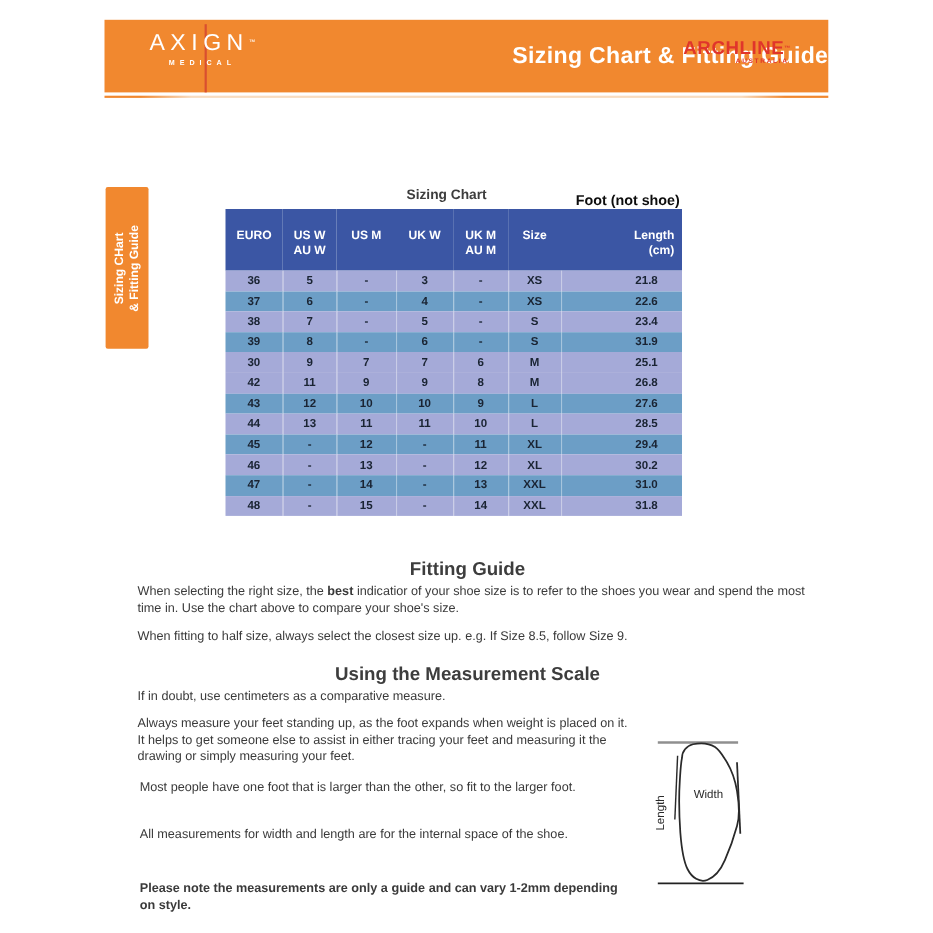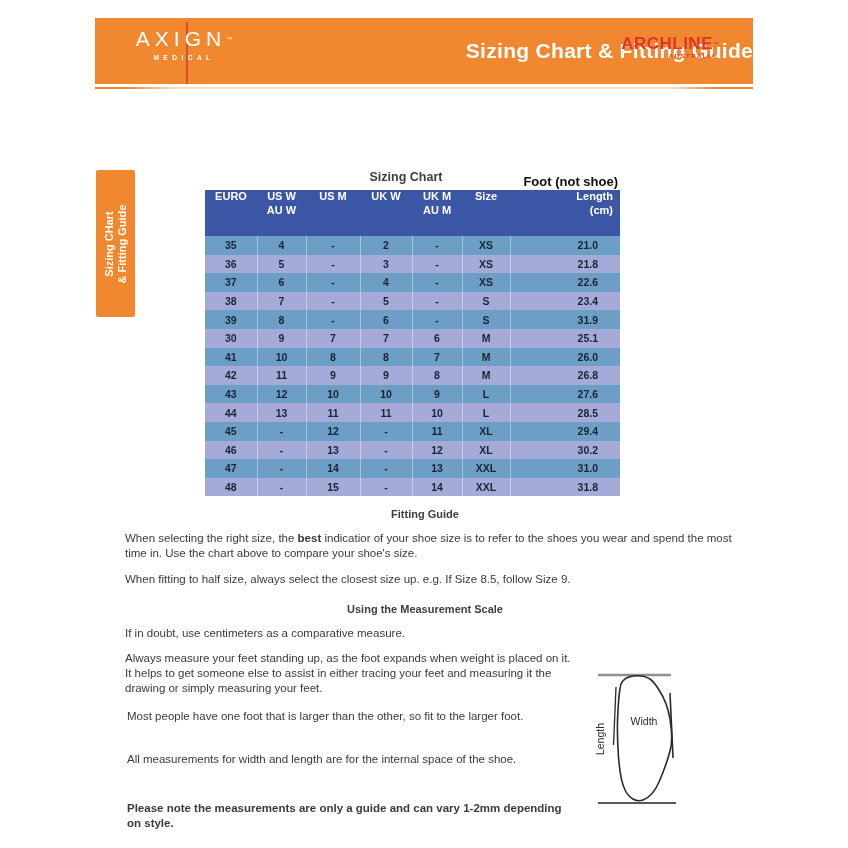--- a/index.html
+++ b/index.html
@@ -36,32 +36,32 @@
                  font-size:12.5px; font-weight:bold; color:#3D3D3D; }
   .foot-label { position:absolute; left:462px; top:174px; width:156px; text-align:right;
                 font-size:13px; font-weight:bold; color:#0D0D0D; }
   table.size-table { position:absolute; left:205px; top:190px; width:415px;
                      border-collapse:collapse; table-layout:fixed; }
   table.size-table col.c1{width:52px} table.size-table col.c2{width:49px}
   table.size-table col.c3{width:54px} table.size-table col.c4{width:52px}
   table.size-table col.c5{width:50px} table.size-table col.c6{width:48px}
   table.size-table col.c7{width:110px}
   table.size-table th { background:#3B56A4; color:#ffffff; font-size:11px; font-weight:bold;
-                        height:46px; text-align:center; vertical-align:top; padding-top:0; line-height:13.5px; }
+                        height:56px; text-align:center; vertical-align:top; padding-top:18px; line-height:13.5px; }
   table.size-table th.col-last { text-align:right; padding-right:7px; }
   table.size-table td { height:18.6px; text-align:center; font-size:10.5px; font-weight:bold;
                         color:#1A2433; }
   table.size-table td.col-last { text-align:right; padding-right:22px; }
   table.size-table tbody td + td { border-left:1px solid rgba(255,255,255,0.40); }
   tr.row-dark td { background:#6C9EC6; }
   tr.row-light td { background:#A5AAD8;text-align:center; }
 
   
   .h-center { position:absolute; left:114px; width:622px; text-align:center;
-              font-size:11px; font-weight:bold; color:#3D3D3D; }
+              font-size:17px; font-weight:bold; color:#3D3D3D; }
   .para { position:absolute; font-size:11.5px; color:#3A3A3A; line-height:15px; }
 
   
   .foot-svg { position:absolute; left:590px; top:645px; }
 </style>
 </head>
 <body>
 
 <div class="page">
 
@@ -121,29 +121,20 @@
           <th>
             <div>Size</div>
           </th>
           <th class="col-last">
             <div>Length</div>
             <div>(cm)</div>
           </th>
         </tr>
       </thead>
     <tbody>
-        <tr class="row-dark">
-          <td>35</td>
-          <td>4</td>
-          <td>-</td>
-          <td>2</td>
-          <td>-</td>
-          <td>XS</td>
-          <td class="col-last">21.0</td>
-        </tr>
         <tr class="row-light">
           <td>36</td>
           <td>5</td>
           <td>-</td>
           <td>3</td>
           <td>-</td>
           <td>XS</td>
           <td class="col-last">21.8</td>
         </tr>
         <tr class="row-dark">
@@ -174,29 +165,20 @@
           <td class="col-last">31.9</td>
         </tr>
         <tr class="row-light">
           <td>30</td>
           <td>9</td>
           <td>7</td>
           <td>7</td>
           <td>6</td>
           <td>M</td>
           <td class="col-last">25.1</td>
-        </tr>
-        <tr class="row-dark">
-          <td>41</td>
-          <td>10</td>
-          <td>8</td>
-          <td>8</td>
-          <td>7</td>
-          <td>M</td>
-          <td class="col-last">26.0</td>
         </tr>
         <tr class="row-light">
           <td>42</td>
           <td>11</td>
           <td>9</td>
           <td>9</td>
           <td>8</td>
           <td>M</td>
           <td class="col-last">26.8</td>
         </tr>

